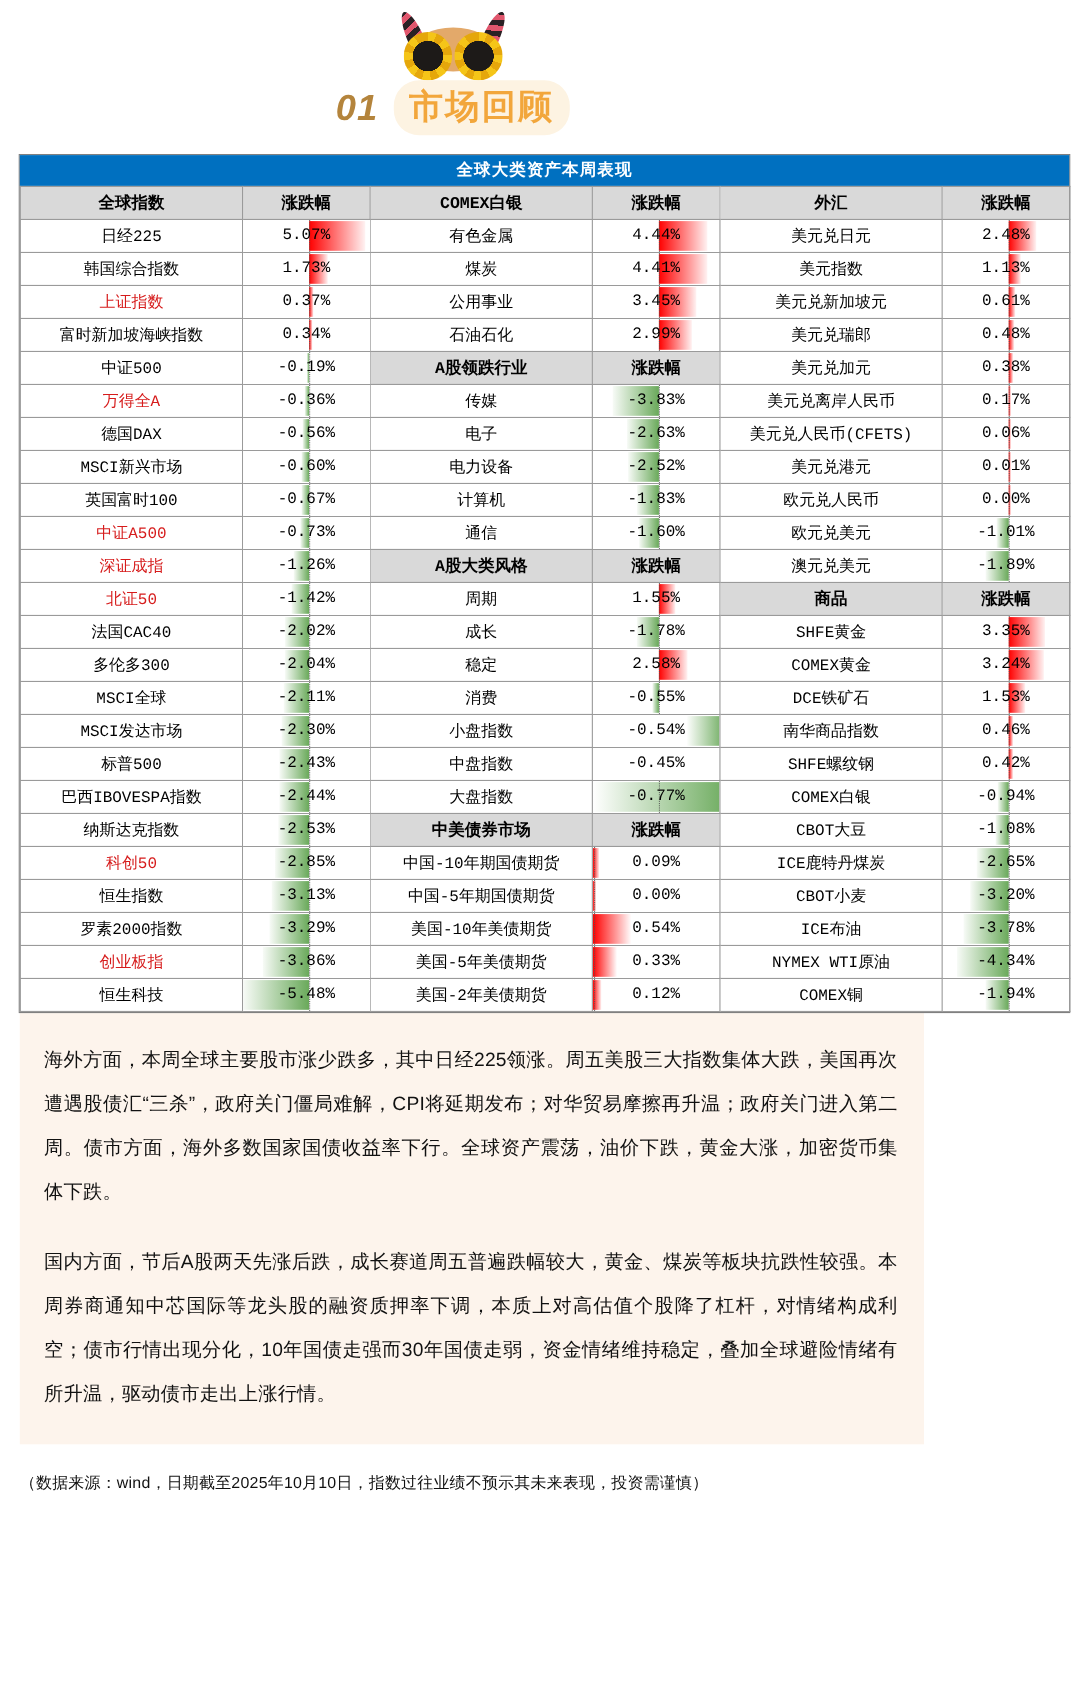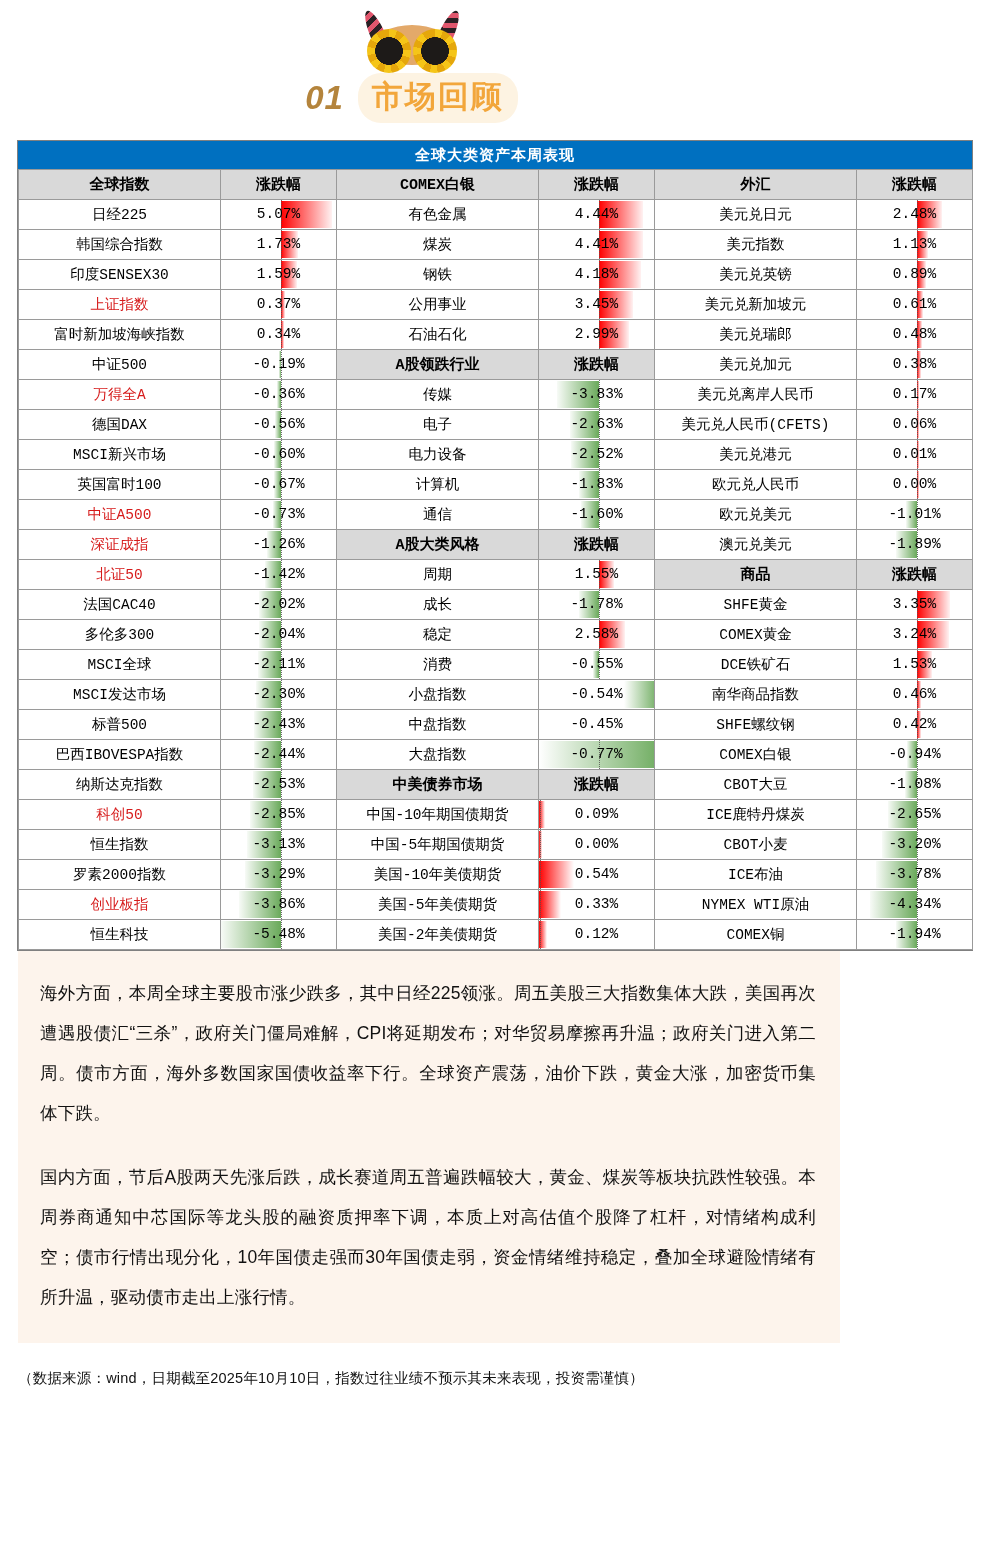--- a/index.html
+++ b/index.html
@@ -216,40 +216,20 @@
             <span class="val">4.41%</span>
           </td>
           <td class="name">美元指数</td>
           <td class="pct">
             <span class="bar" style="left:52%;width:9.861818181818181%;background:linear-gradient(90deg,#ff0000 0%, rgba(255,0,0,0.05) 100%);"></span>
             <span class="zero" style="left:52%"></span>
             <span class="val">1.13%</span>
           </td>
         </tr>
         <tr>
-          <td class="name">印度SENSEX30</td>
-          <td class="pct">
-            <span class="bar" style="left:52%;width:13.876363636363639%;background:linear-gradient(90deg,#ff0000 0%, rgba(255,0,0,0.05) 100%);"></span>
-            <span class="zero" style="left:52%"></span>
-            <span class="val">1.59%</span>
-          </td>
-          <td class="name">钢铁</td>
-          <td class="pct">
-            <span class="bar" style="left:52%;width:36.48%;background:linear-gradient(90deg,#ff0000 0%, rgba(255,0,0,0.05) 100%);"></span>
-            <span class="zero" style="left:52%"></span>
-            <span class="val">4.18%</span>
-          </td>
-          <td class="name">美元兑英镑</td>
-          <td class="pct">
-            <span class="bar" style="left:52%;width:7.7672727272727276%;background:linear-gradient(90deg,#ff0000 0%, rgba(255,0,0,0.05) 100%);"></span>
-            <span class="zero" style="left:52%"></span>
-            <span class="val">0.89%</span>
-          </td>
-        </tr>
-        <tr>
           <td class="name red">上证指数</td>
           <td class="pct">
             <span class="bar" style="left:52%;width:3.2290909090909095%;background:linear-gradient(90deg,#ff0000 0%, rgba(255,0,0,0.05) 100%);"></span>
             <span class="zero" style="left:52%"></span>
             <span class="val">0.37%</span>
           </td>
           <td class="name">公用事业</td>
           <td class="pct">
             <span class="bar" style="left:52%;width:30.10909090909091%;background:linear-gradient(90deg,#ff0000 0%, rgba(255,0,0,0.05) 100%);"></span>
             <span class="zero" style="left:52%"></span>

